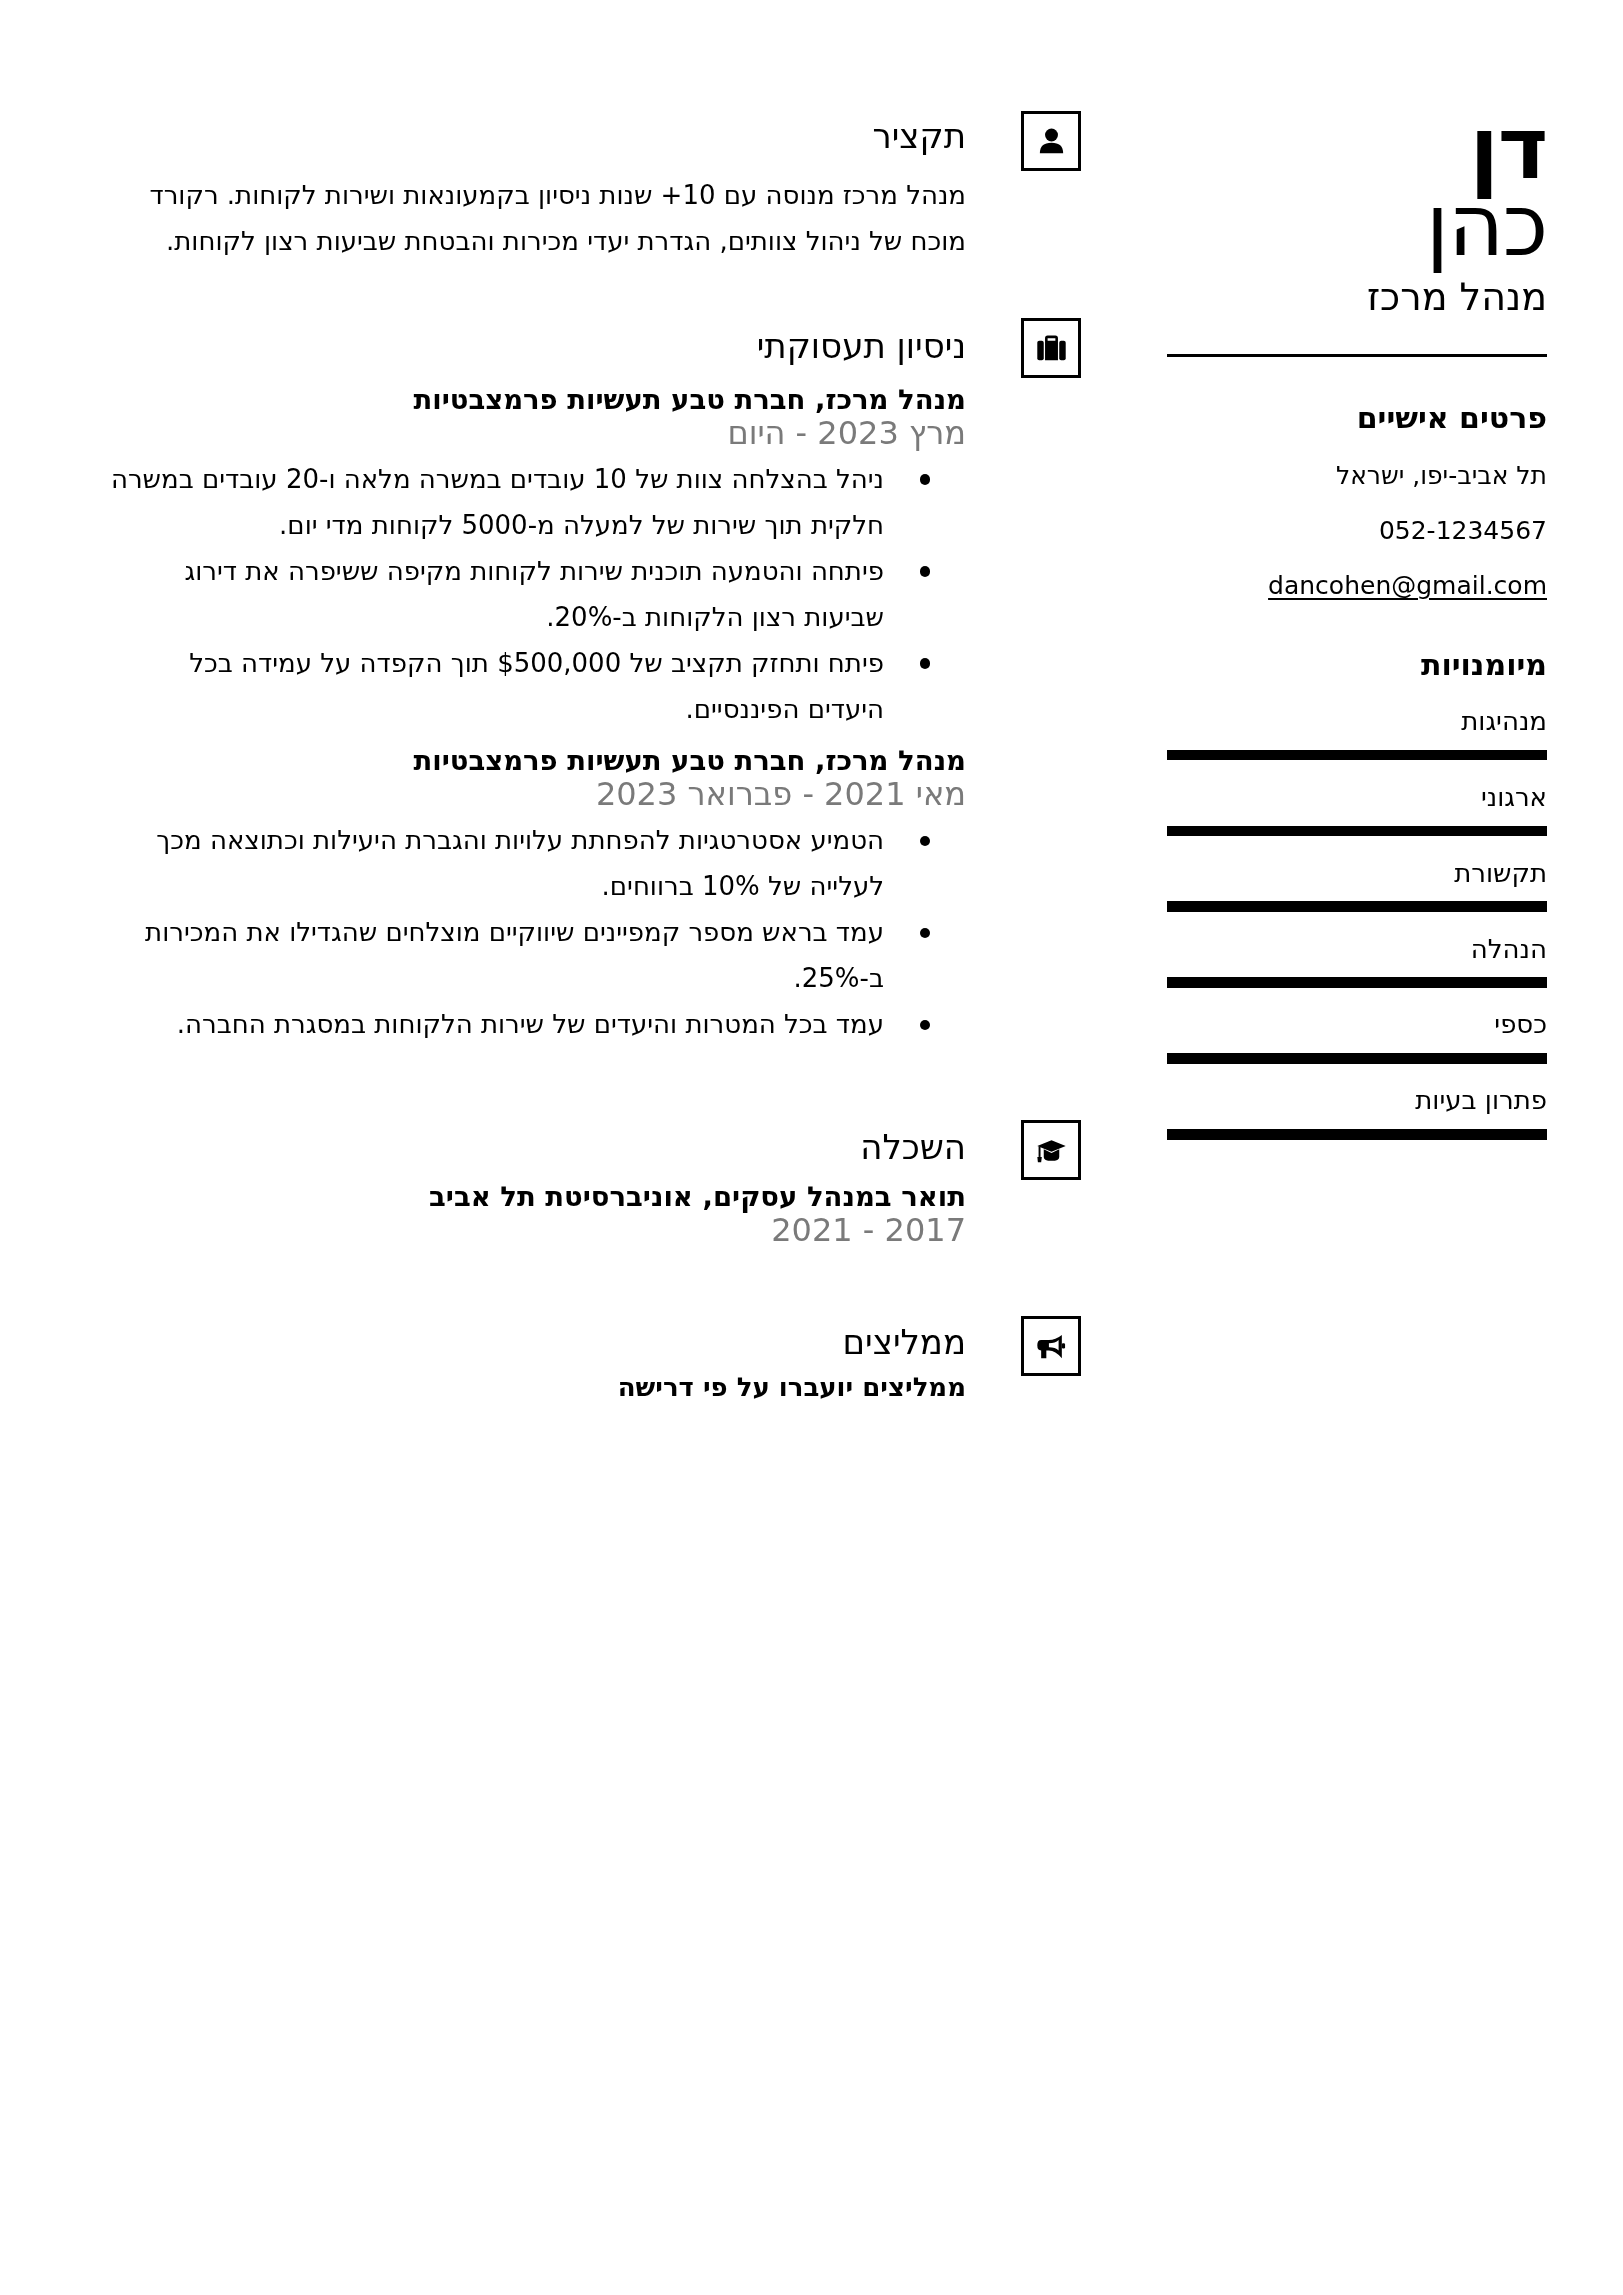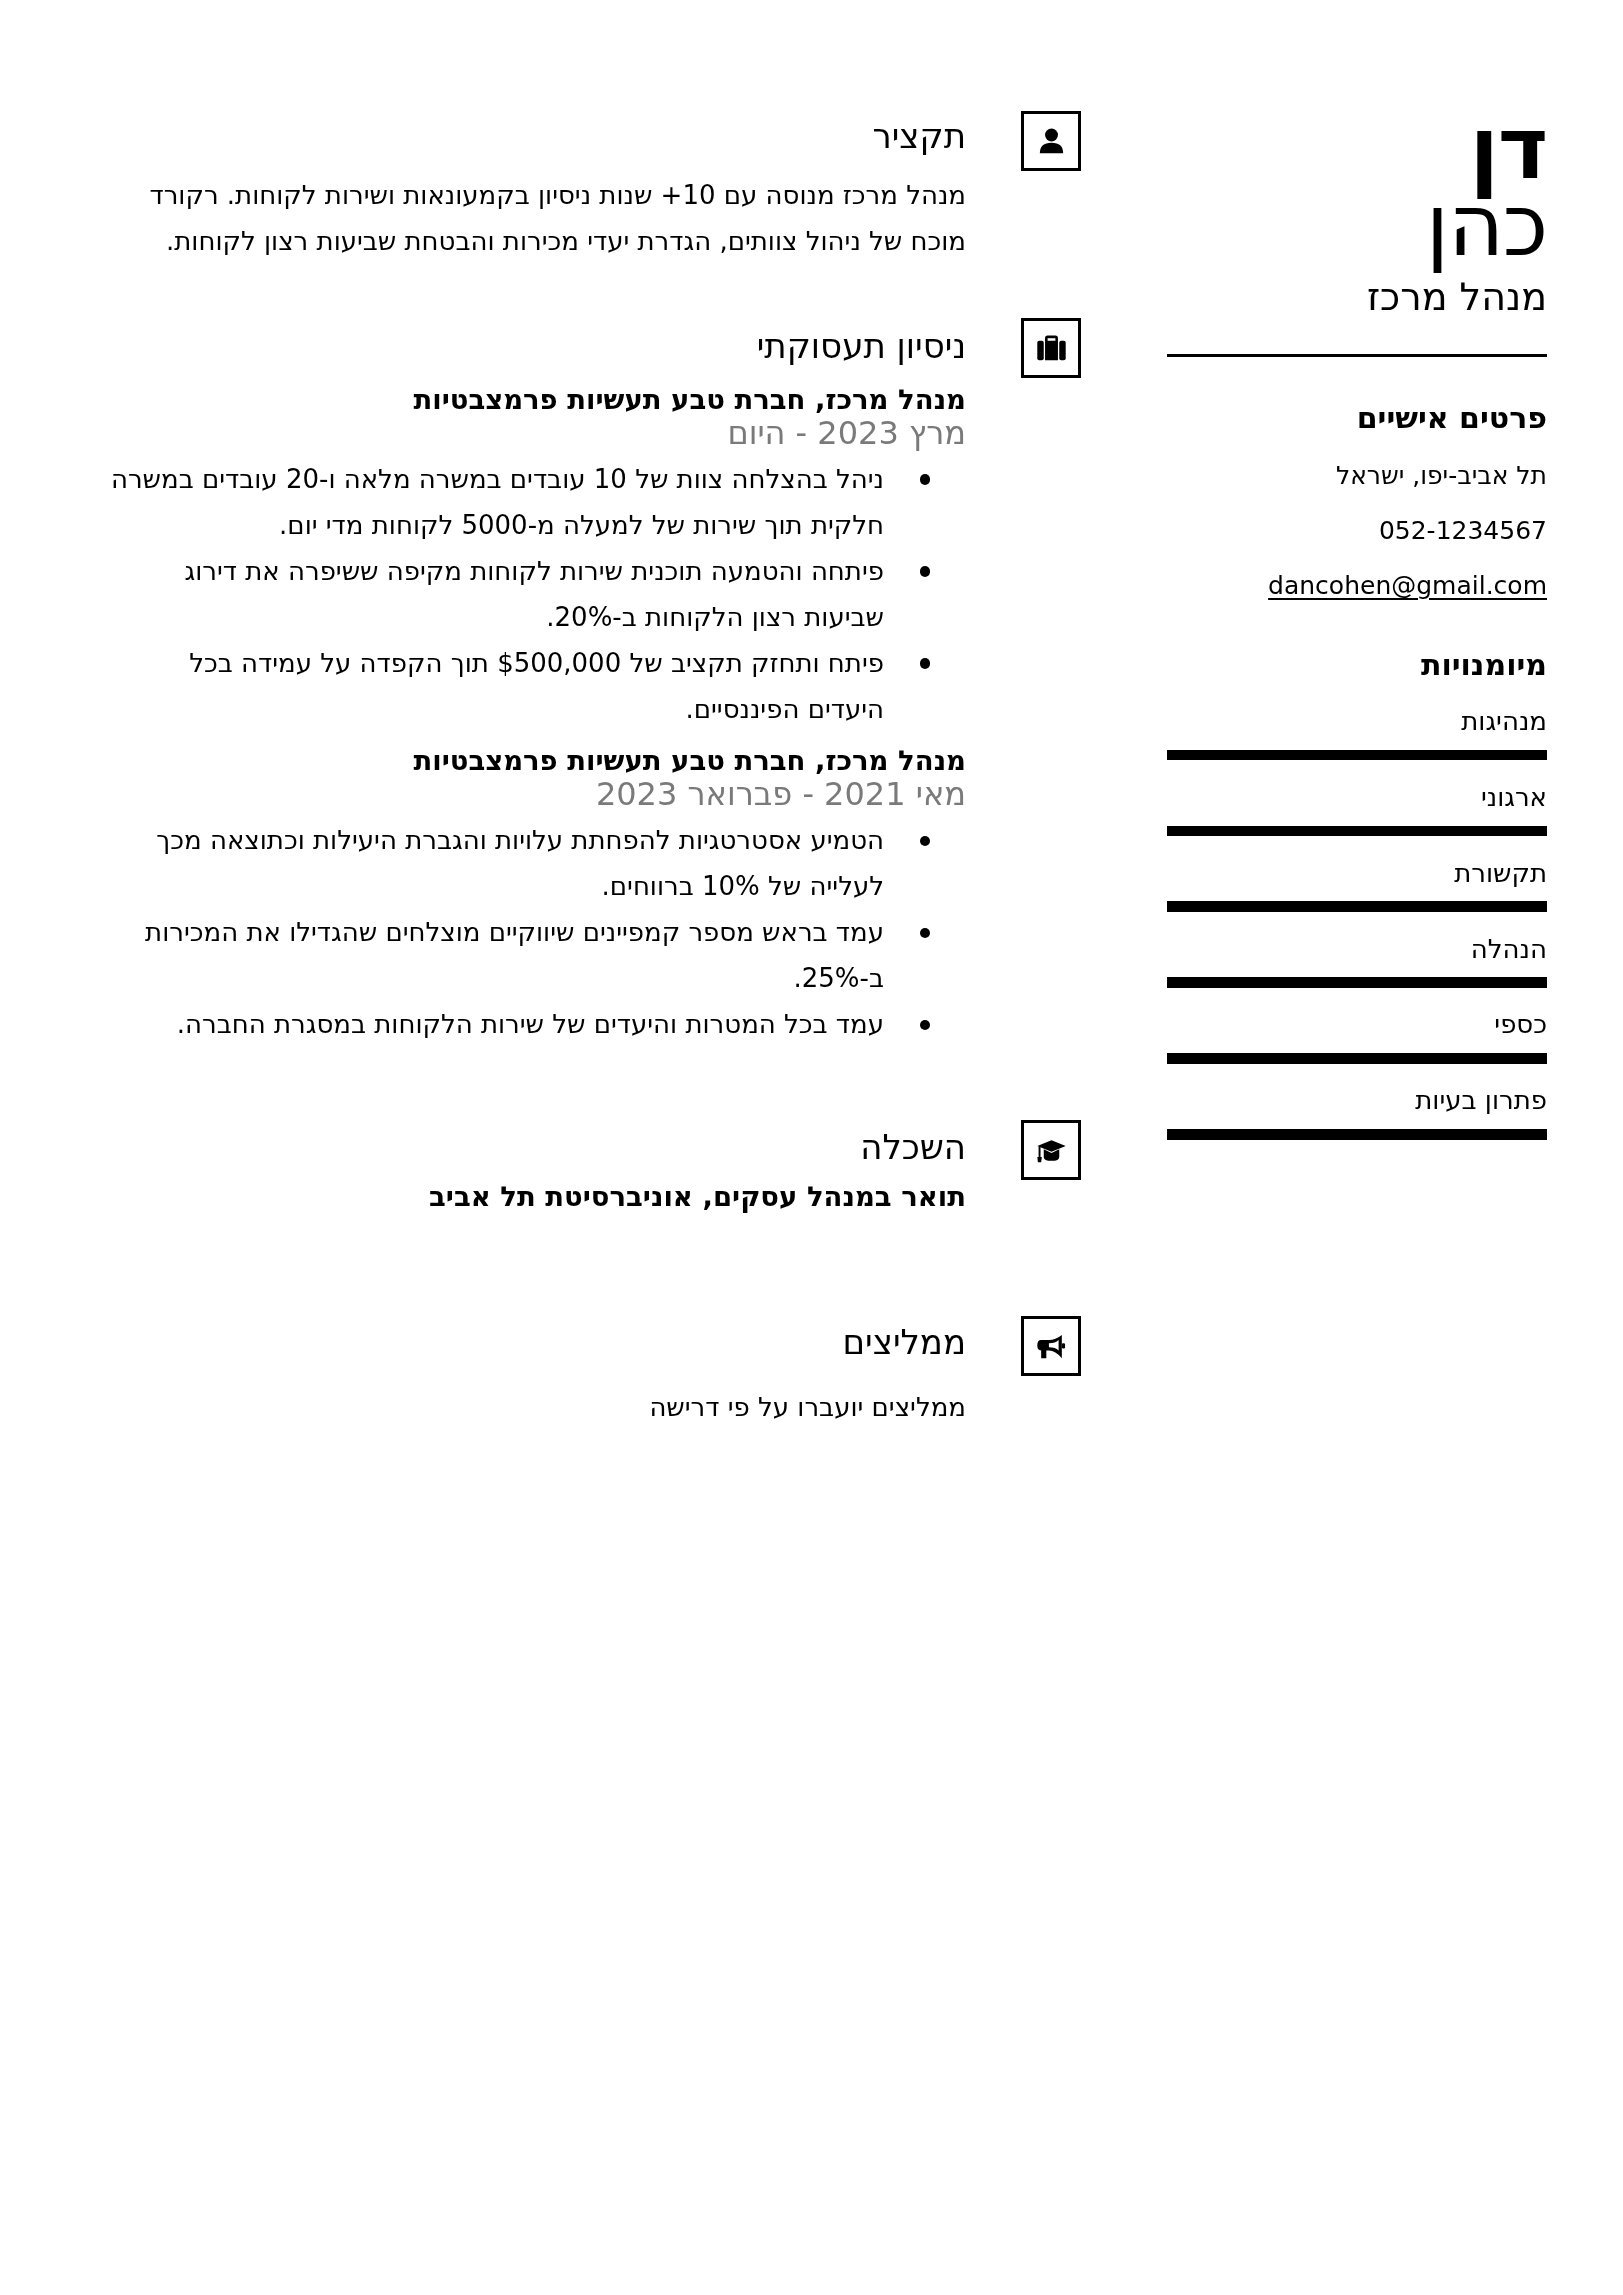--- a/index.html
+++ b/index.html
@@ -134,20 +134,21 @@
         <li>הטמיע אסטרטגיות להפחתת עלויות והגברת היעילות וכתוצאה מכך לעלייה של 10% ברווחים.</li>
         <li>עמד בראש מספר קמפיינים שיווקיים מוצלחים שהגדילו את המכירות ב-25%.</li>
         <li>עמד בכל המטרות והיעדים של שירות הלקוחות במסגרת החברה.</li>
       </ul>
     </div>
   </section>
 
   <section class="main" style="top:1126px;">
     <div class="sec-title">השכלה</div>
     <div class="job-role" style="margin-top:9.2px;">תואר במנהל עסקים, אוניברסיטת תל אביב</div>
+    <div class="job-date">2017 - 2021</div>
   </section>
 
   <section class="main" style="top:1321px;">
     <div class="sec-title">ממליצים</div>
-    <div class="body-text" style="margin-top:20px;">ממליצים יועברו על פי דרישה</div>
+    <div class="body-text" style="margin-top:0;font-weight:bold;">ממליצים יועברו על פי דרישה</div>
   </section>
 </div>
 
 
 </body></html>

